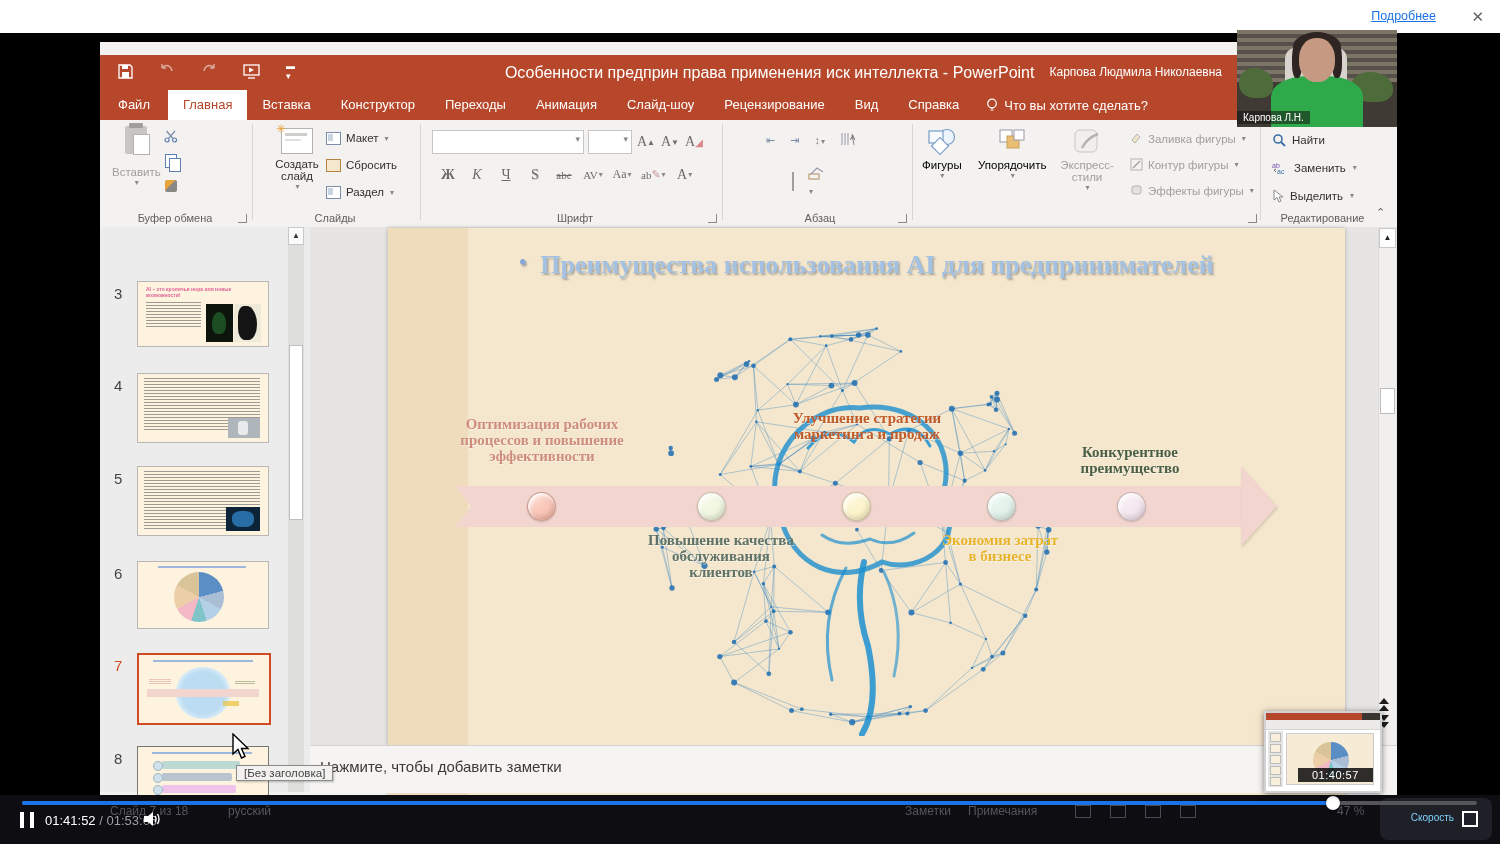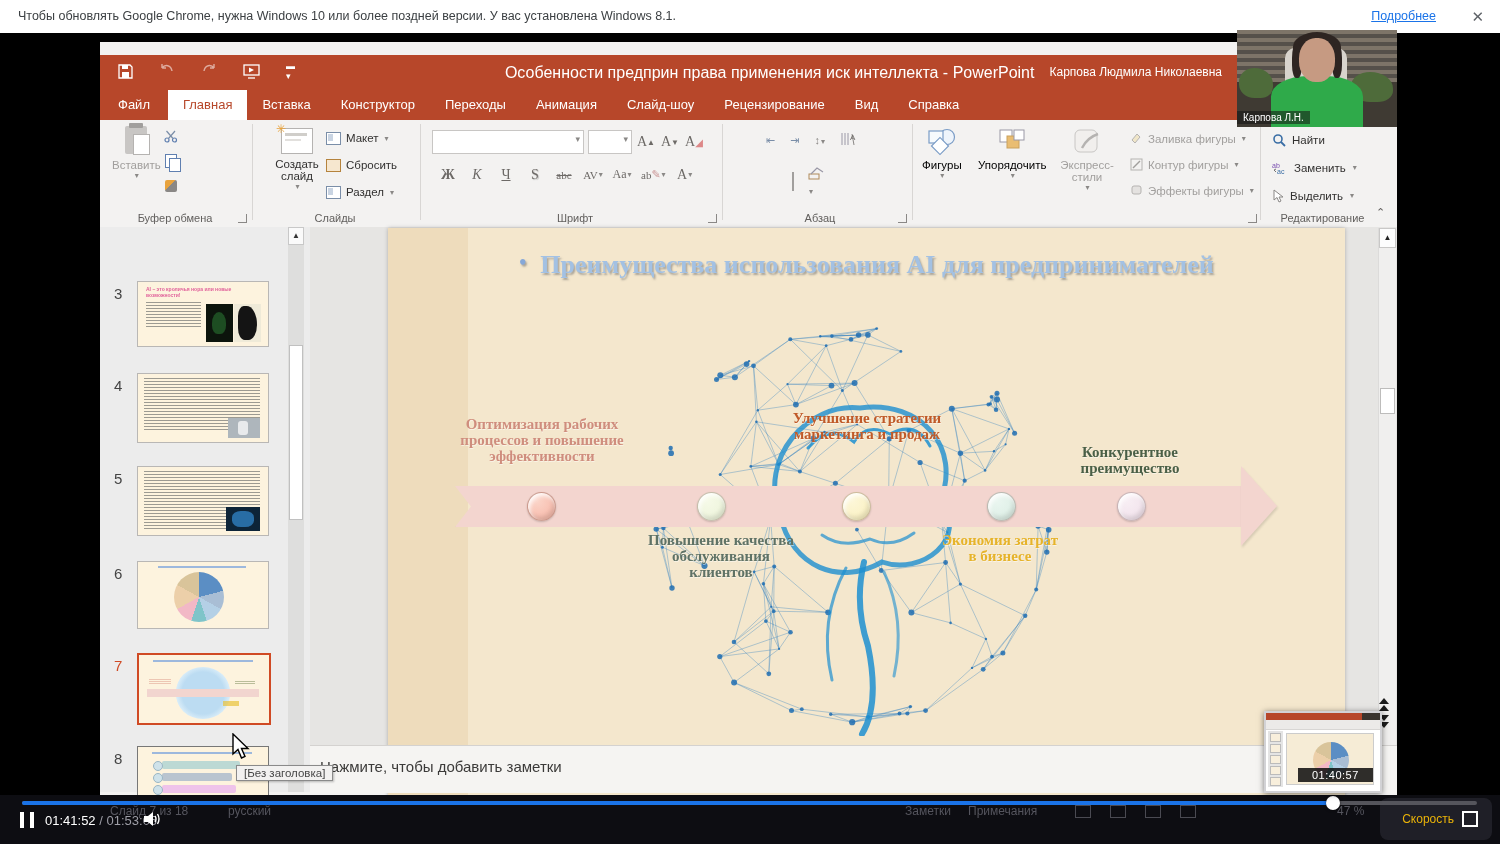--- a/index.html
+++ b/index.html
@@ -116,21 +116,21 @@
   .dimsq{position:absolute;top:10px;width:14px;height:11px;border:1px solid #4a4a52;}
   .track{position:absolute;left:22px;top:6px;width:1455px;height:4px;background:#55555c;border-radius:2px;}
   .trackfill{position:absolute;left:0;top:0;width:1311px;height:4px;background:#1a73e8;border-radius:2px;}
   .handle{position:absolute;left:1304px;top:-5px;width:14px;height:14px;border-radius:50%;background:#fff;box-shadow:0 0 3px rgba(0,0,0,.6);}
   .pausebtn{position:absolute;left:20px;top:17px;width:14px;height:16px;cursor:pointer;}
   .pausebtn:before,.pausebtn:after{content:"";position:absolute;top:0;width:4px;height:16px;background:#fff;}
   .pausebtn:before{left:0;} .pausebtn:after{right:0;}
   .ptime{position:absolute;left:45px;top:18px;font-size:13px;color:#fff;white-space:nowrap;}
   .ptime .dur{color:#9d9da6;}
   .speedpanel{position:absolute;right:8px;top:3px;width:112px;height:42px;background:rgba(48,48,56,.55);border-radius:8px;}
-  .speedlbl{position:absolute;right:46px;top:17px;font-size:12px;color:#eab308;cursor:pointer;}
+  .speedlbl{position:absolute;right:46px;top:17px;font-size:10px;color:#7dd3fc;cursor:pointer;}
   .resize-ic{position:absolute;right:22px;top:16px;width:16px;height:16px;cursor:pointer;}
   .resize-ic i{position:absolute;width:6px;height:6px;border:2px solid #fff;}
   .resize-ic i:nth-child(1){left:0;top:0;border-right:none;border-bottom:none;}
   .resize-ic i:nth-child(2){right:0;top:0;border-left:none;border-bottom:none;}
   .resize-ic i:nth-child(3){left:0;bottom:0;border-right:none;border-top:none;}
   .resize-ic i:nth-child(4){right:0;bottom:0;border-left:none;border-top:none;}
 
   
   .pip{position:absolute;left:1264px;top:678px;width:114px;height:78px;background:#fff;border:2px solid #d2d2d5;box-shadow:0 1px 6px rgba(0,0,0,.5);}
   .pip .bar{position:absolute;left:0;top:0;width:100%;height:7px;background:#b7472a;}
@@ -146,21 +146,20 @@
   .cursor{position:absolute;left:230px;top:700px;}
 
   svg{display:block;}
 </style>
 </head>
 <body>
 
 <div id="root">
 
   <div class="notif">
-    <span class="notif-text">Чтобы обновлять Google Chrome, нужна Windows 10 или более поздней версии. У вас установлена Windows 8.1.</span>
     <a class="notif-link">Подробнее</a>
     <span class="notif-close">✕</span>
   </div>
 
   <div class="video">
 
     <div class="ppt">
 
       <div class="titlebar">
         <div class="qat">
@@ -198,30 +197,37 @@
         <span class="tab file">Файл</span>
         <span class="tab active">Главная</span>
         <span class="tab">Вставка</span>
         <span class="tab">Конструктор</span>
         <span class="tab">Переходы</span>
         <span class="tab">Анимация</span>
         <span class="tab">Слайд-шоу</span>
         <span class="tab">Рецензирование</span>
         <span class="tab">Вид</span>
         <span class="tab">Справка</span>
+        <span class="tellme">
+          <svg width="12" height="15" viewBox="0 0 12 15">
+              <circle cx="6" cy="5.5" r="4.3" fill="none" stroke="#fff" stroke-width="1.2"></circle>
+              <path d="M4.5 10 h3 M4.5 12 h3" stroke="#fff" stroke-width="1.2"></path>
+            </svg>
+          <span>Что вы хотите сделать?</span>
+        </span>
       </div>
 
       <div class="ribbon">
 
         <div class="abs" style="left:12px;top:6px;">
           <div class="bigbtn gray">
             <div class="clip-icon">
                 <div class="clip-page"></div>
               </div>
-            <span style="margin-top:5px;">Вставить</span>
+            <span style="margin-top:12px;">Вставить</span>
             <span class="dd">▾</span>
           </div>
         </div>
         <div class="abs" style="left:62px;top:8px;display:flex;flex-direction:column;gap:9px;">
           <span class="mini">
               <svg width="14" height="13" viewBox="0 0 14 13">
                 <circle cx="3" cy="10" r="2" fill="none" stroke="#5f7fb0" stroke-width="1.2"></circle>
                 <circle cx="10.5" cy="10" r="2" fill="none" stroke="#5f7fb0" stroke-width="1.2"></circle>
                 <path d="M4.5 8.5 L11 1 M9 8.5 L2.5 1" stroke="#7a8ea8" stroke-width="1.2"></path>
               </svg>

